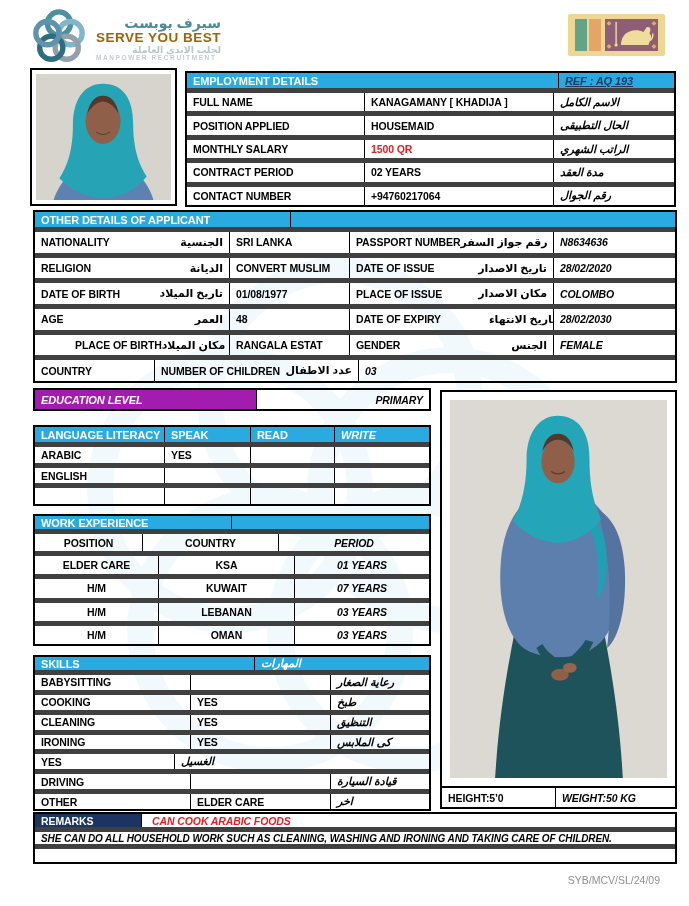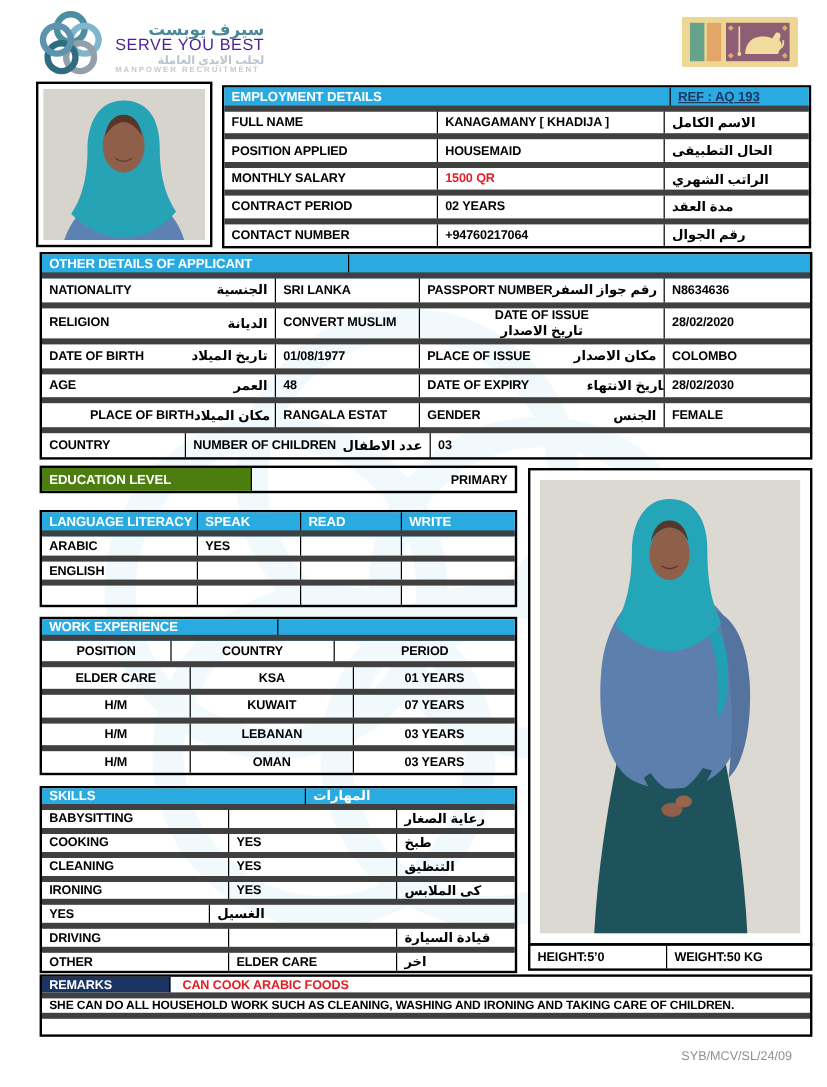--- a/index.html
+++ b/index.html
@@ -10,37 +10,37 @@
   
   .tbl{position:absolute;z-index:1;border:2px solid #000;display:flex;flex-direction:column;
        box-sizing:border-box;background:transparent;}
   .r{display:flex;align-items:stretch;border-bottom:5px solid #404040;box-sizing:border-box;}
   .r:last-child{border-bottom:0;}
   .tbody{display:flex;flex-direction:column;flex:1;}
   .tbody .r{flex:1;}
   .c{display:flex;align-items:center;padding:0 6px;border-right:1px solid #000;
      box-sizing:border-box;overflow:hidden;white-space:nowrap;
      font-size:10.5px;font-weight:bold;letter-spacing:-0.1px;}
-  .c:last-child{border-right:0;}
+  .c:last-child{border-right:0;font-style:italic;}
   .grow{flex:1;}
   .hdr{background:#29ABE2;}
   .hdr .c{color:#fff;font-size:11px;}
   .center{justify-content:center;text-align:center;}
   .right{justify-content:flex-end;}
   .split{justify-content:space-between;}
   .ar{direction:rtl;font-size:11px;}
   .navy-txt{color:#1F3864;text-decoration:underline;}
   .red-txt{color:#E31E24;}
   .navy-bg{background:#1B3461;}
 
   
   .brand{position:absolute;left:30px;top:8px;display:flex;align-items:center;z-index:1;}
   .brand-text{margin-left:8px;line-height:1.05;}
   .brand-ar{color:#4b8b99;font-size:14px;font-weight:bold;direction:rtl;letter-spacing:1px;}
-  .brand-en{color:#4c1d95;font-size:13.5px;font-weight:normal;letter-spacing:0.5px;}
+  .brand-en{color:#a16207;font-size:13.5px;font-weight:bold;letter-spacing:0.5px;}
   .brand-ar2{color:#b9c6cb;font-size:9.5px;font-weight:bold;direction:rtl;}
   .brand-en2{color:#c4cbd0;font-size:6.5px;font-weight:bold;letter-spacing:1.6px;}
 
   .flag{position:absolute;left:568px;top:14px;z-index:1;}
 
   .photo-small{position:absolute;left:30px;top:68px;width:147px;height:138px;
      border:2px solid #000;background:#fff;padding:4px;box-sizing:border-box;z-index:1;}
   .photo-main{position:absolute;left:440px;top:390px;width:237px;height:398px;
      border:2px solid #000;background:#fff;padding:8px;box-sizing:border-box;z-index:1;}
   .photo-small svg,.photo-main svg{display:block;width:100%;height:100%;}
@@ -165,21 +165,21 @@
             <span class="ar">رقم جواز السفر</span>
           </div>
         <div class="c grow">N8634636</div>
       </div>
       <div class="r">
         <div class="c split" style="width:195px;">
             <span>RELIGION</span>
             <span class="ar">الديانة</span>
           </div>
         <div class="c" style="width:120px;">CONVERT MUSLIM</div>
-        <div class="c split" style="width:204px;flex-direction:column;">
+        <div class="c split" style="width:204px;">
             <span>DATE OF ISSUE</span>
             <span class="ar">تاريخ الاصدار</span>
           </div>
         <div class="c grow">28/02/2020</div>
       </div>
       <div class="r">
         <div class="c split" style="width:195px;">
             <span>DATE OF BIRTH</span>
             <span class="ar">تاريخ الميلاد</span>
           </div>
@@ -220,21 +220,21 @@
             <span>NUMBER OF CHILDREN</span>
             <span class="ar">عدد الاطفال</span>
           </div>
         <div class="c grow">03</div>
       </div>
     </div>
   </div>
 
   <div class="tbl" style="left:33px;top:388px;width:398px;height:23px;">
     <div class="r" style="flex:1;">
-      <div class="c hdr" style="width:175px;background:#4d7c0f;color:#fff;font-size:11px;">EDUCATION LEVEL</div>
+      <div class="c hdr" style="width:222px;background:#a21caf;color:#fff;font-size:11px;font-style:italic;">EDUCATION LEVEL</div>
       <div class="c grow right">PRIMARY</div>
     </div>
   </div>
 
   <div class="tbl" style="left:33px;top:425px;width:398px;height:81px;text-align:right;">
     <div class="r hdr" style="height:20px;">
       <div class="c" style="width:130px;">LANGUAGE LITERACY</div>
       <div class="c" style="width:86px;">SPEAK</div>
       <div class="c" style="width:84px;">READ</div>
       <div class="c grow">WRITE</div>

